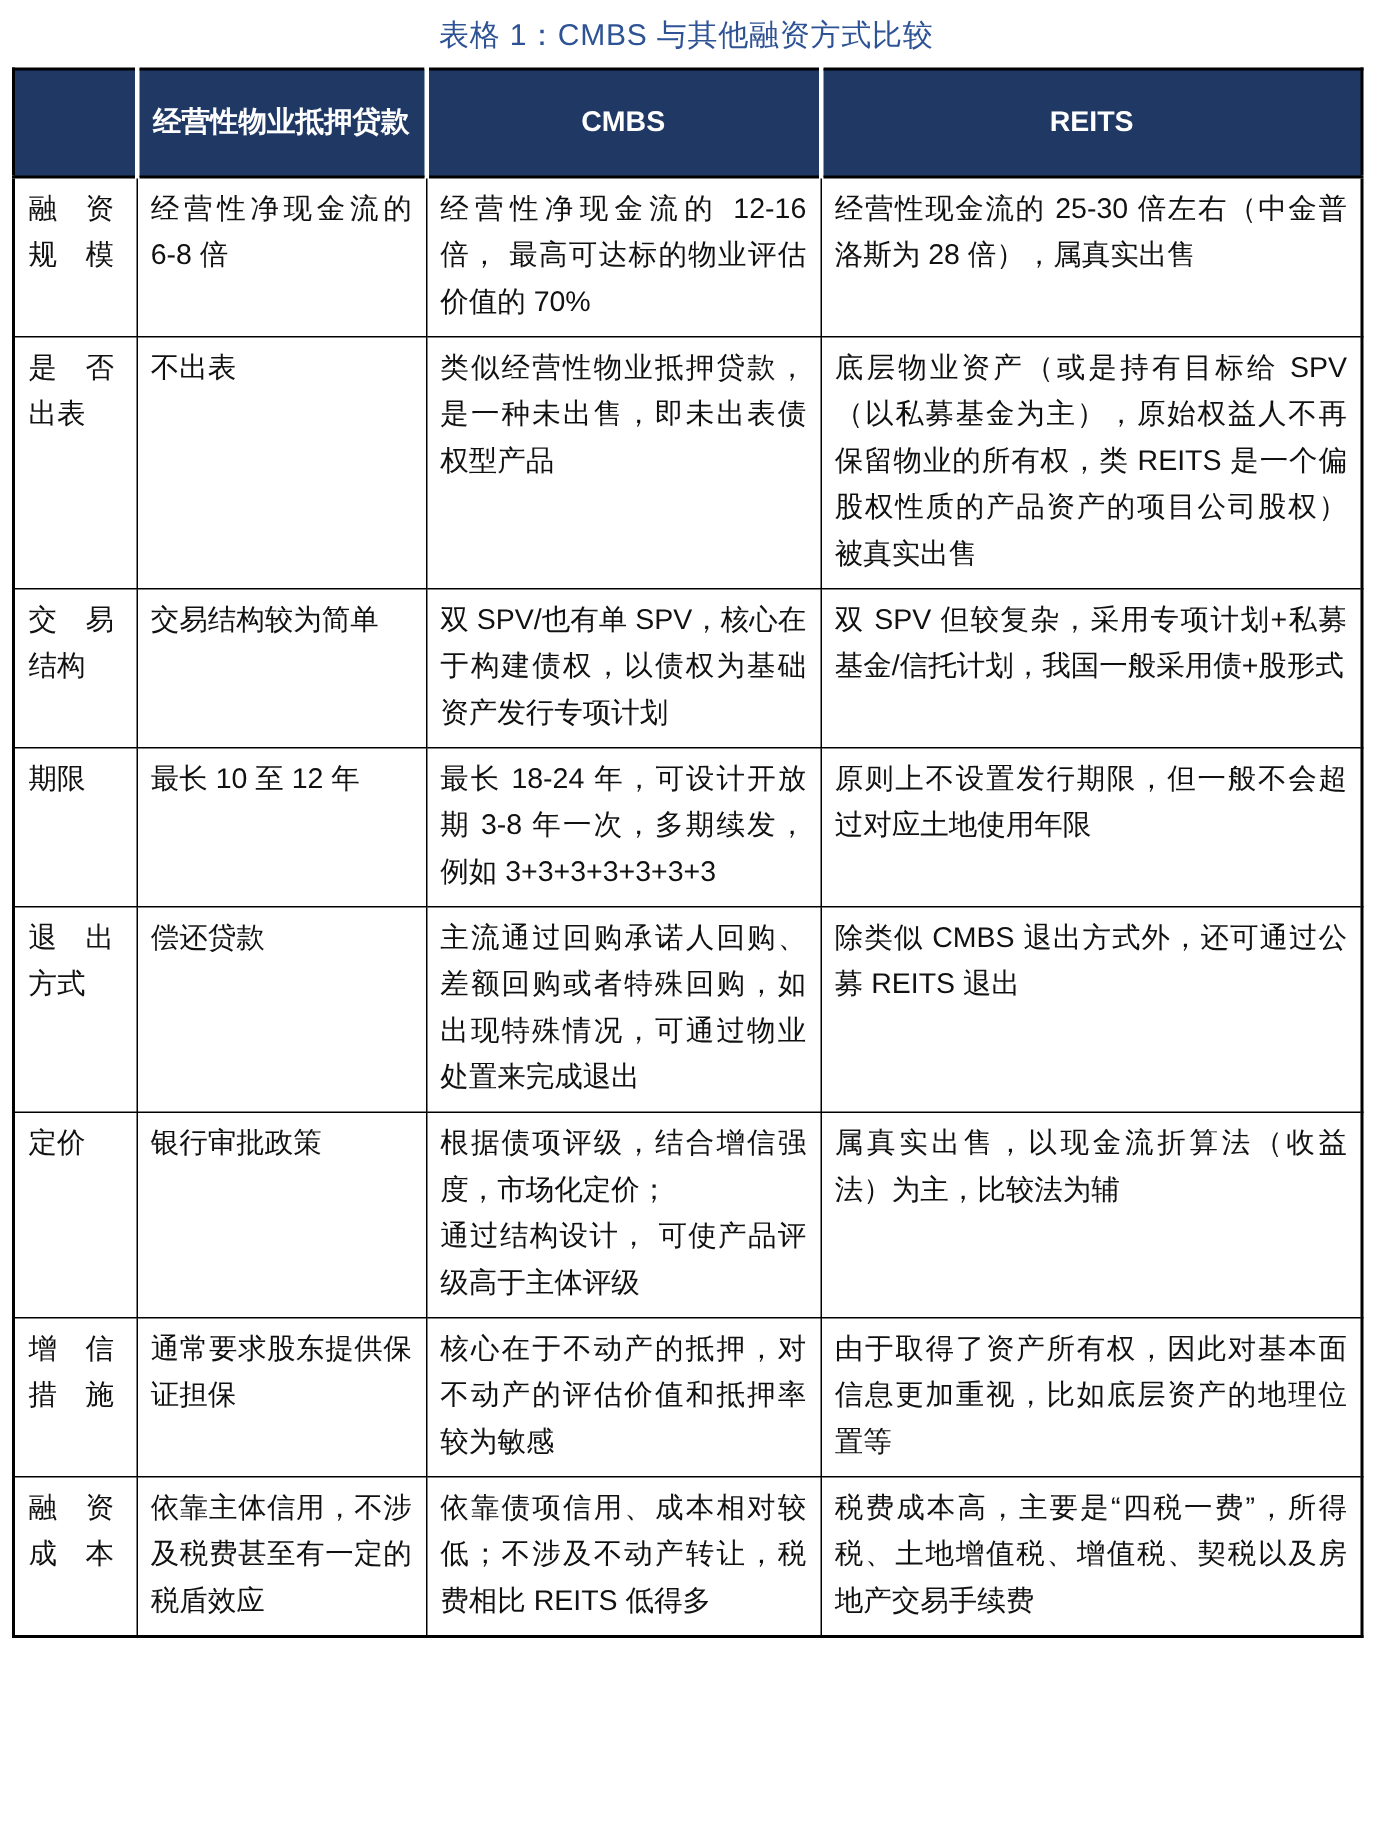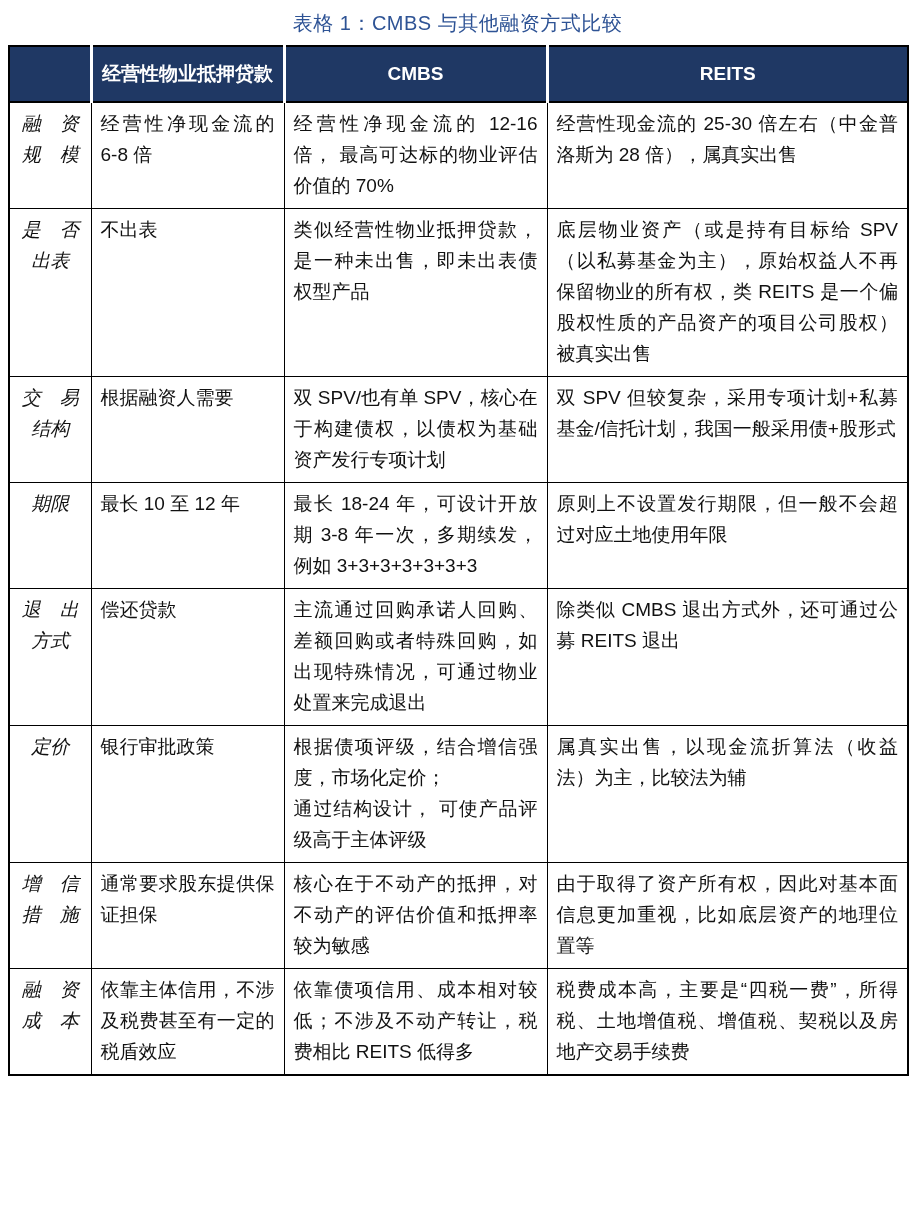--- a/index.html
+++ b/index.html
@@ -40,39 +40,38 @@
   table.cmp col.c3 { width: 361px; }
   table.cmp thead th {
     background: var(--header-bg);
     color: #ffffff;
     font-size: 19px;
     font-weight: bold;
     text-align: center;
     vertical-align: middle;
     line-height: 28px;
     padding: 1px 4px;
-    height: 56px;
+    height: 72px;
     border-right: 3px solid #ffffff;
     border-bottom: 2px solid var(--border-color);
   }
   table.cmp thead th:last-child { border-right: none; }
   table.cmp td {
     border: 1.5px solid var(--border-color);
     vertical-align: top;
     font-size: 19px;
     line-height: 31px;
     padding: 5px 9px 7px 9px;
     white-space: pre-line;
     text-align: justify;
     overflow-wrap: break-word;
   }
   table.cmp td.row-label {
-    text-align: center;
+    text-align: left;
     white-space: pre-line;
-    font-style: italic;
   }
 </style>
 </head>
 <body>
 
 <div class="page">
 
   <div class="table-title">表格 1：CMBS 与其他融资方式比较</div>
 
   <table class="cmp">
@@ -101,21 +100,21 @@
       <tr>
         <td class="row-label">是　否
 出表</td>
         <td>不出表</td>
         <td>类似经营性物业抵押贷款，是一种未出售，即未出表债权型产品</td>
         <td>底层物业资产（或是持有目标给 SPV（以私募基金为主），原始权益人不再保留物业的所有权，类 REITS 是一个偏股权性质的产品资产的项目公司股权）被真实出售</td>
       </tr>
       <tr>
         <td class="row-label">交　易
 结构</td>
-        <td>根据融资人需要</td>
+        <td>交易结构较为简单</td>
         <td>双 SPV/也有单 SPV，核心在于构建债权，以债权为基础资产发行专项计划</td>
         <td>双 SPV 但较复杂，采用专项计划+私募基金/信托计划，我国一般采用债+股形式</td>
       </tr>
       <tr>
         <td class="row-label">期限</td>
         <td>最长 10 至 12 年</td>
         <td>最长 18-24 年，可设计开放期 3-8 年一次，多期续发，例如 3+3+3+3+3+3+3</td>
         <td>原则上不设置发行期限，但一般不会超过对应土地使用年限</td>
       </tr>
       <tr>

